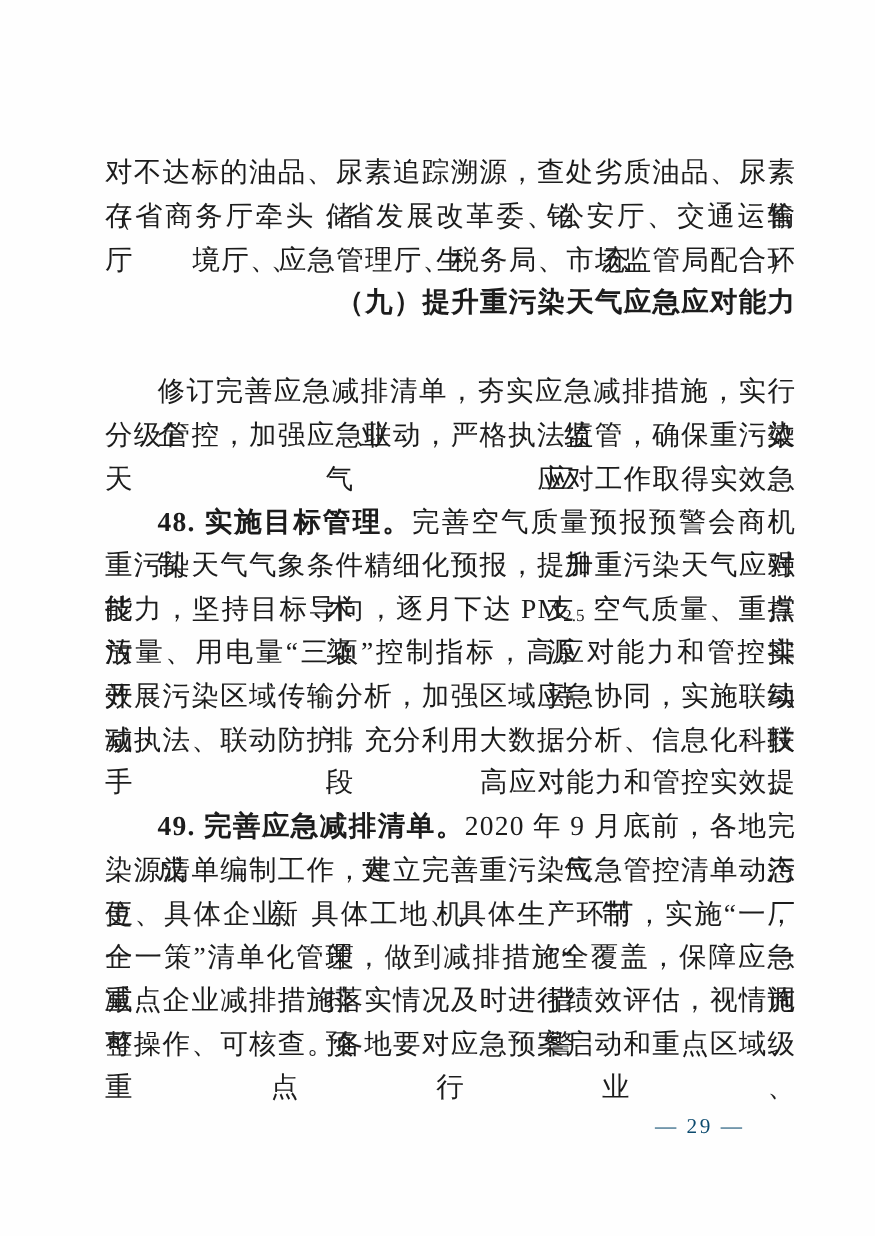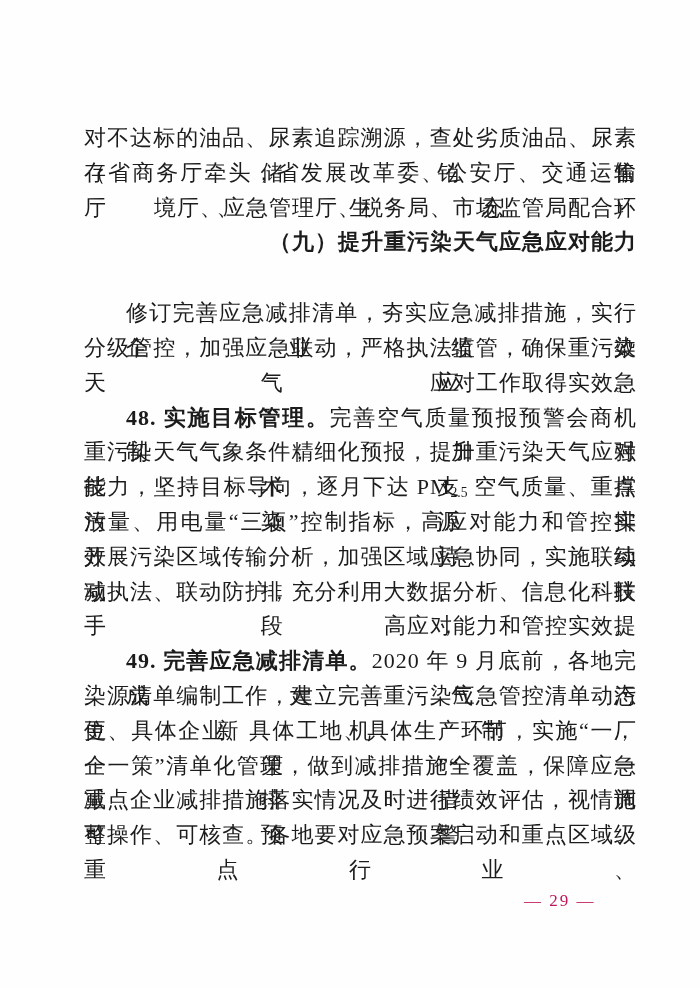--- a/index.html
+++ b/index.html
@@ -43,21 +43,21 @@
     letter-spacing: 0;
     vertical-align: -0.2em;
     line-height: 0;
   }
   .footer {
     position: absolute;
     left: 524px;
     top: 891px;
     font-size: 17px;
     letter-spacing: 2px;
-    color: #be185d;
+    color: #0c4a6e;
   }
 </style>
 </head>
 <body>
 
 <div class="page">
   <div id="doc" class="doc">
       <div class="line j"><span>对不达标的油品、尿素追踪溯源，查处劣质油品、尿素存储销售</span></div>
       <div class="line j"><span>（省商务厅牵头，省发展改革委、公安厅、交通运输厅、生态环</span></div>
       <div class="line"><span>境厅、应急管理厅、税务局、市场监管局配合）</span></div>

